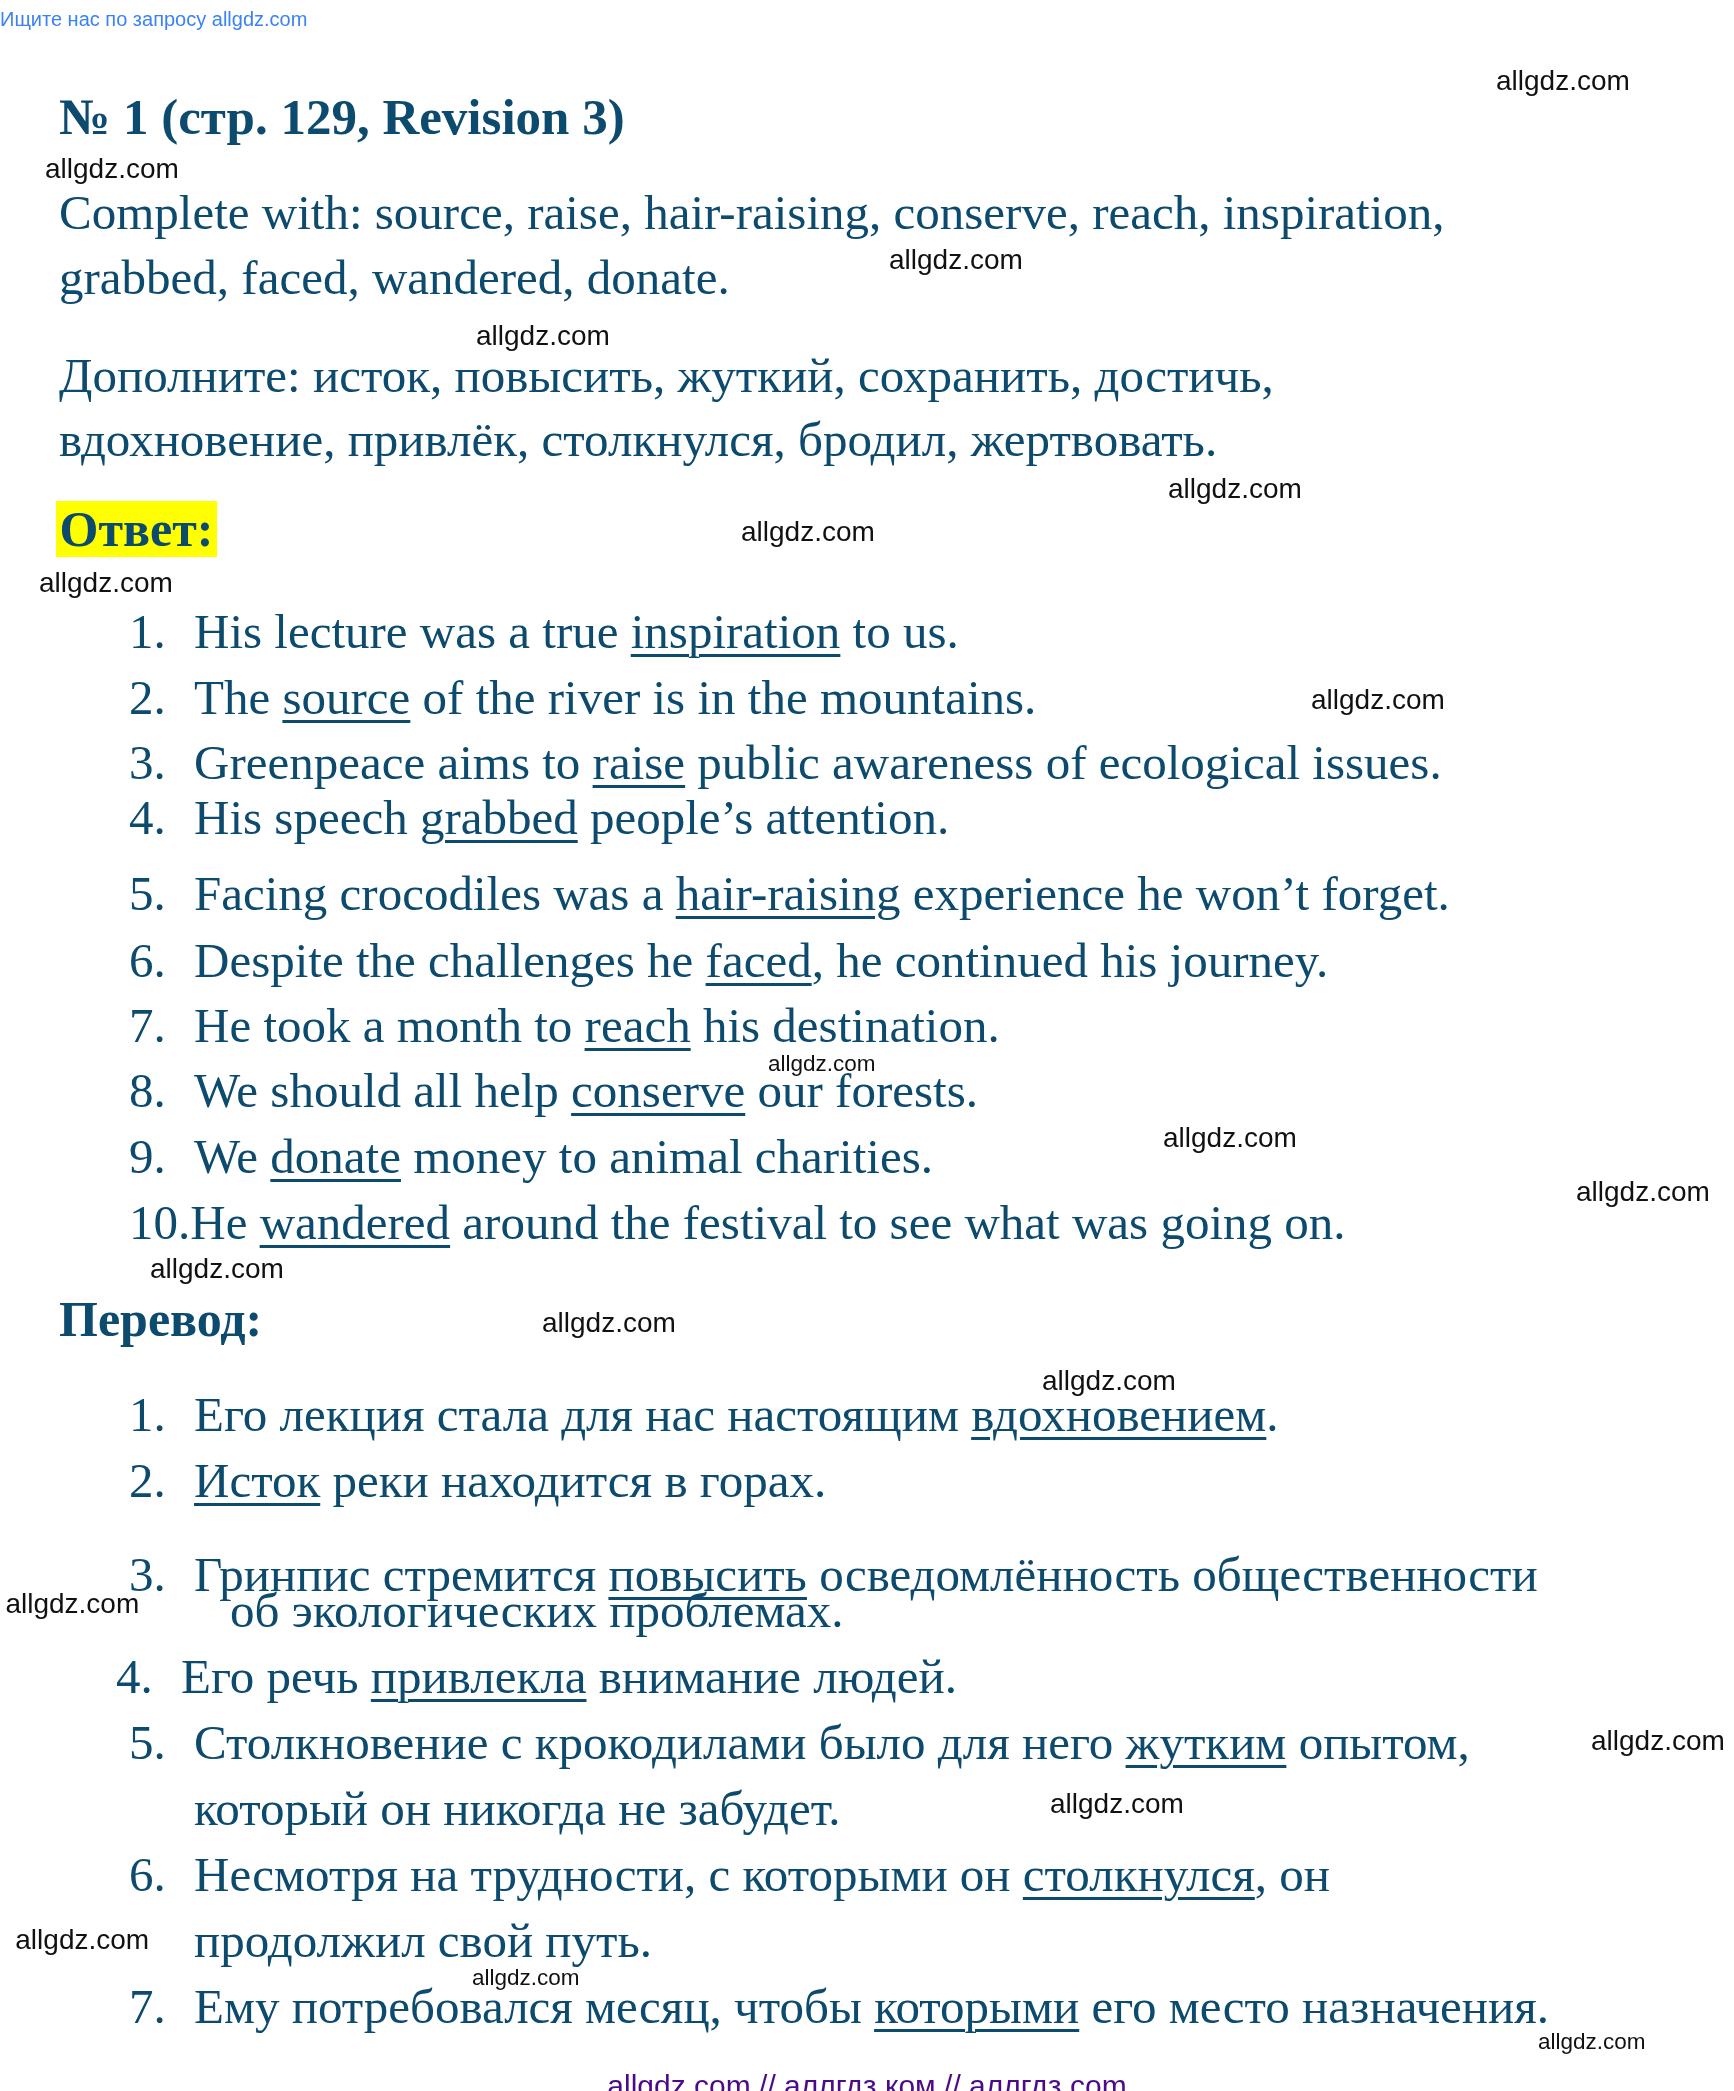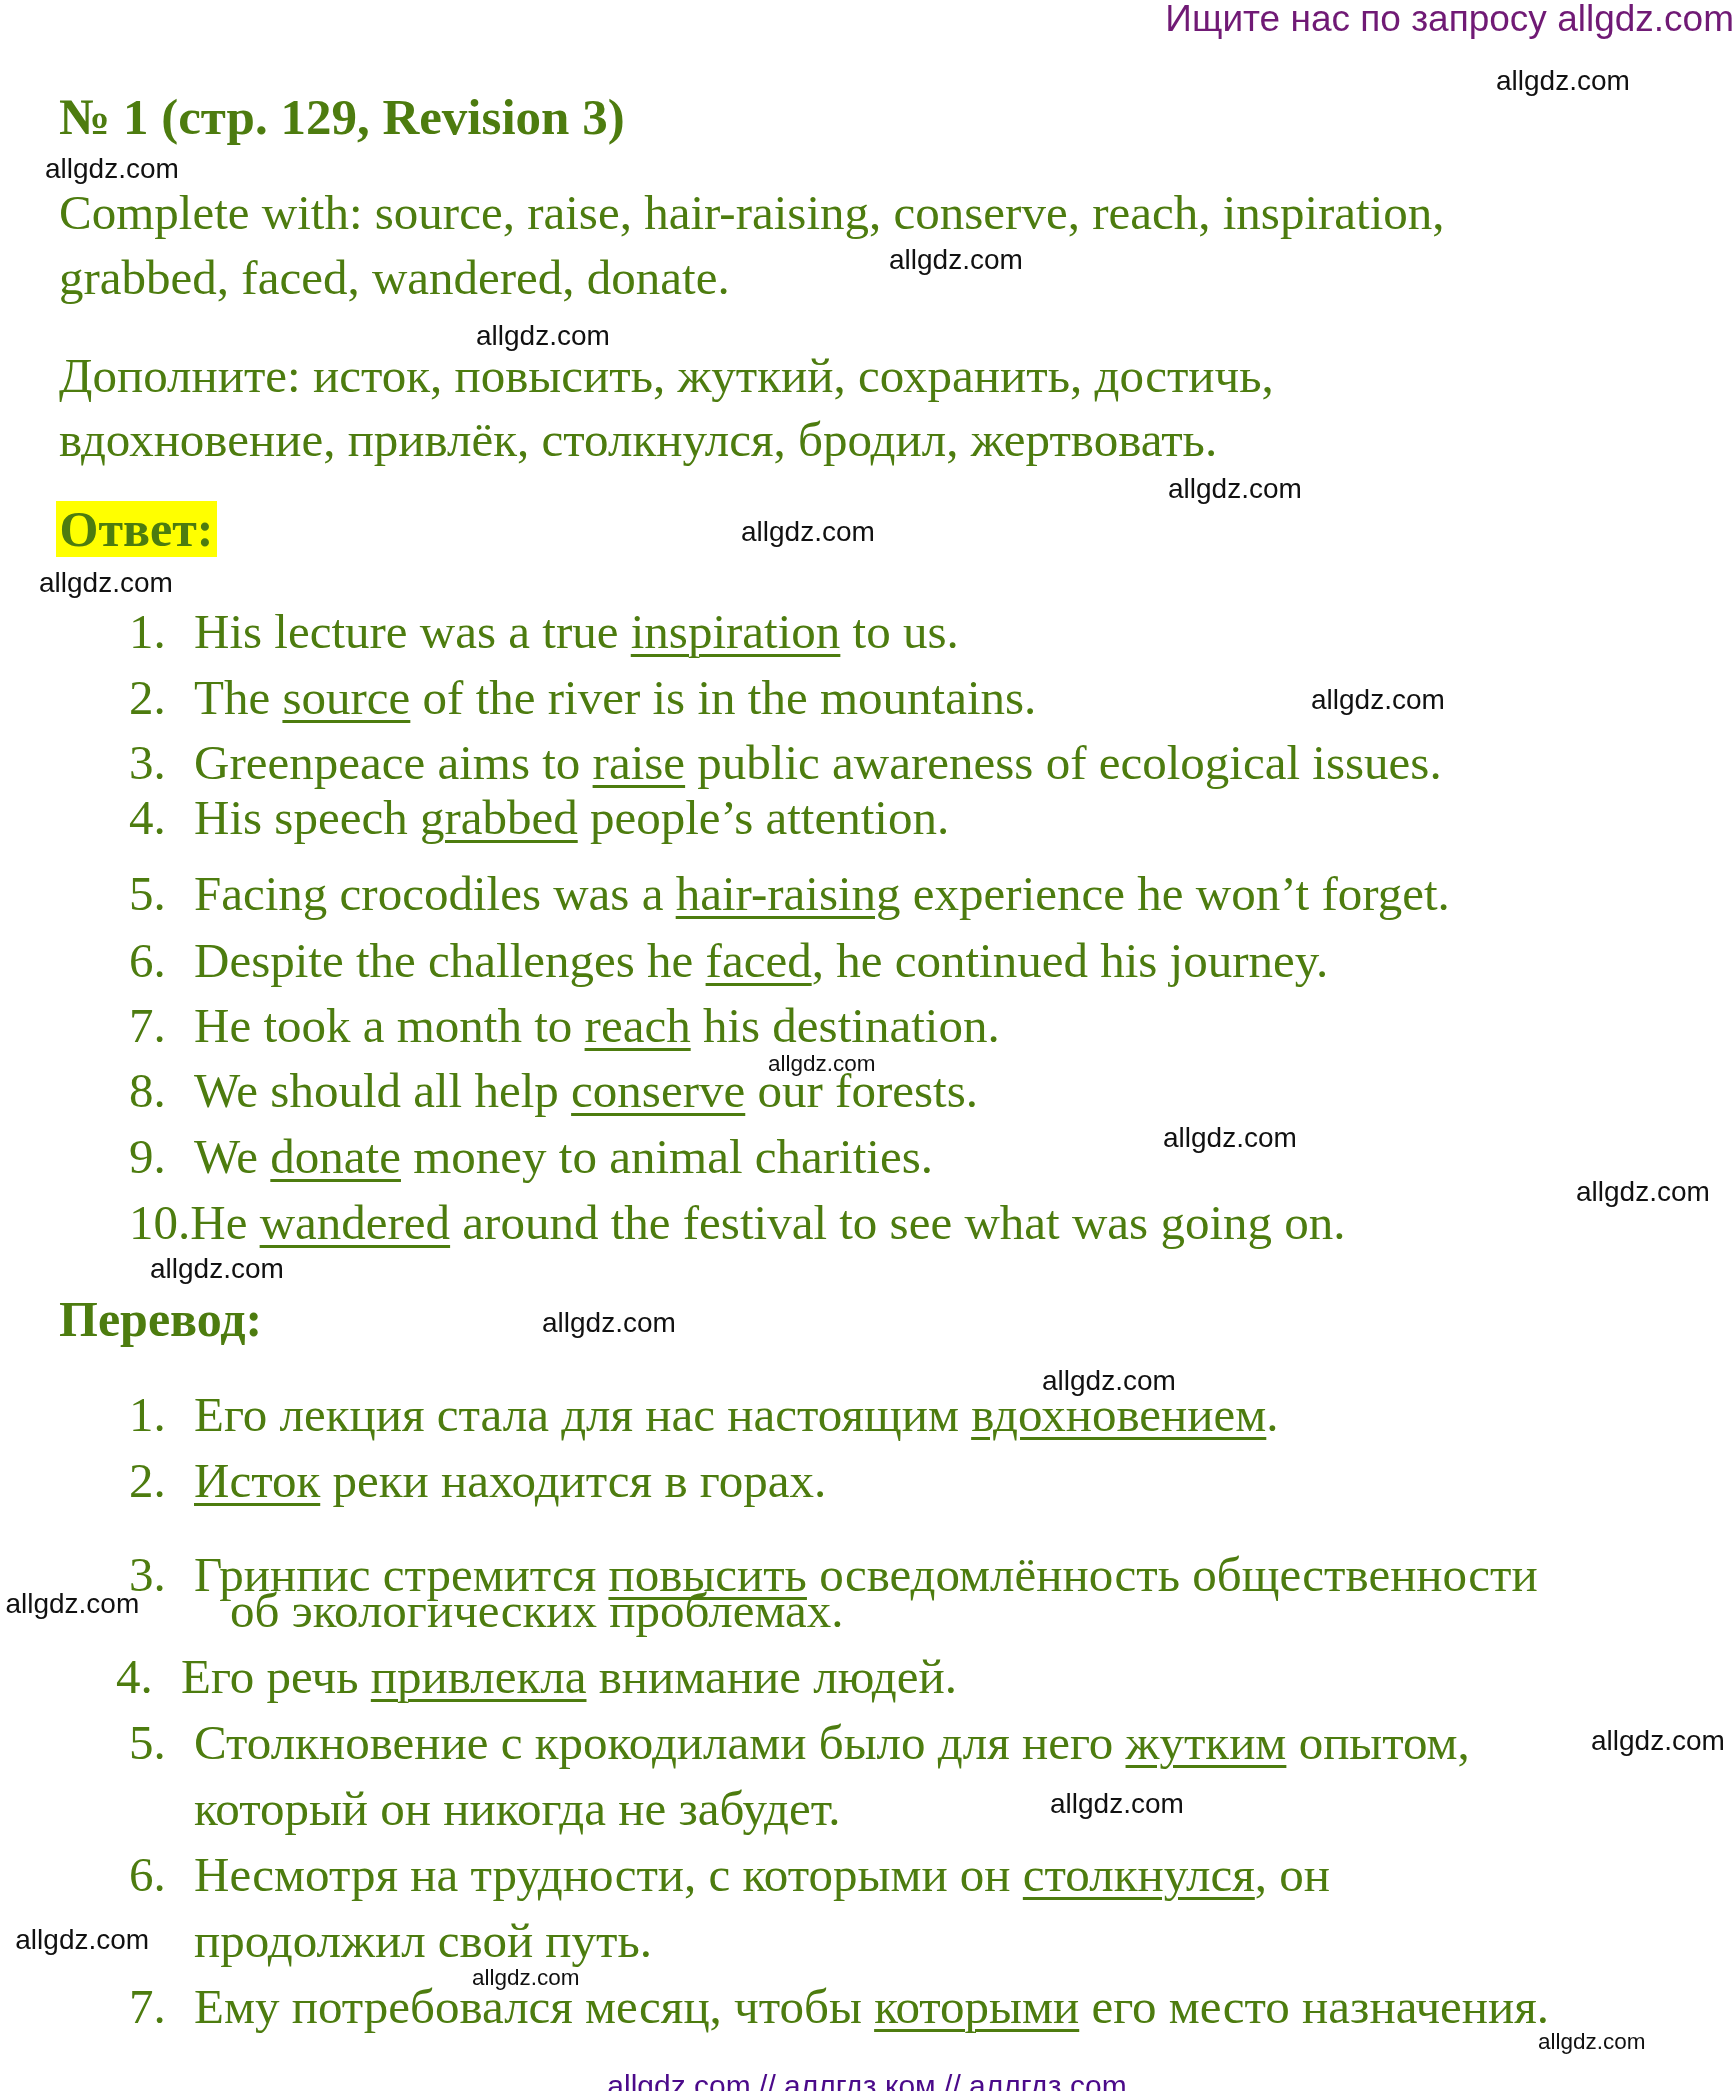--- a/index.html
+++ b/index.html
@@ -1,20 +1,20 @@
 <!DOCTYPE html>
 <html style="font-size:14.4px"><head>
 <meta charset="utf-8">
 <style>
   html, body { margin: 0; padding: 0; background: #ffffff; }
   body { width: 1734px; height: 2092px; position: relative; overflow: hidden; }
   .abs { position: absolute; white-space: nowrap; }
-  .serif { font-family: "Liberation Serif", "DejaVu Serif", serif; color: #4d7c0f; }
+  .serif { font-family: "Liberation Serif", "DejaVu Serif", serif; color: #0c4a6e; }
   .sans { font-family: "Liberation Sans", "DejaVu Sans", sans-serif; }
-  .top-banner { left: 0; width: 1734px; text-align: right; top: 0; font-size: 37px; line-height: 38px; color: #701a75; }
+  .top-banner { left: 0; width: 1734px; text-align: left; top: 0; font-size: 20px; line-height: 38px; color: #3b82f6; }
   .heading { font-size: 51px; font-weight: bold; line-height: 63px; }
   .body-line { font-size: 49px; line-height: 59px; }
   .section-label { font-size: 50px; font-weight: bold; line-height: 59px; }
   .answer-label { background: #ffff00; padding: 0 3.6px; }
   .wm { font-size: 28px; line-height: 31px; color: #111; }
   .wm-small { font-size: 22.5px; line-height: 25px; color: #111; }
   .num { display: inline-block; width: 65px; }
   .num.tight { width: auto; }
   u { text-decoration-thickness: 2.7px; text-underline-offset: 6.3px; }
   .footer { left: 0; width: 1734px; text-align: center; font-size: 30px; line-height: 36px; color: #4b0a8a; }

